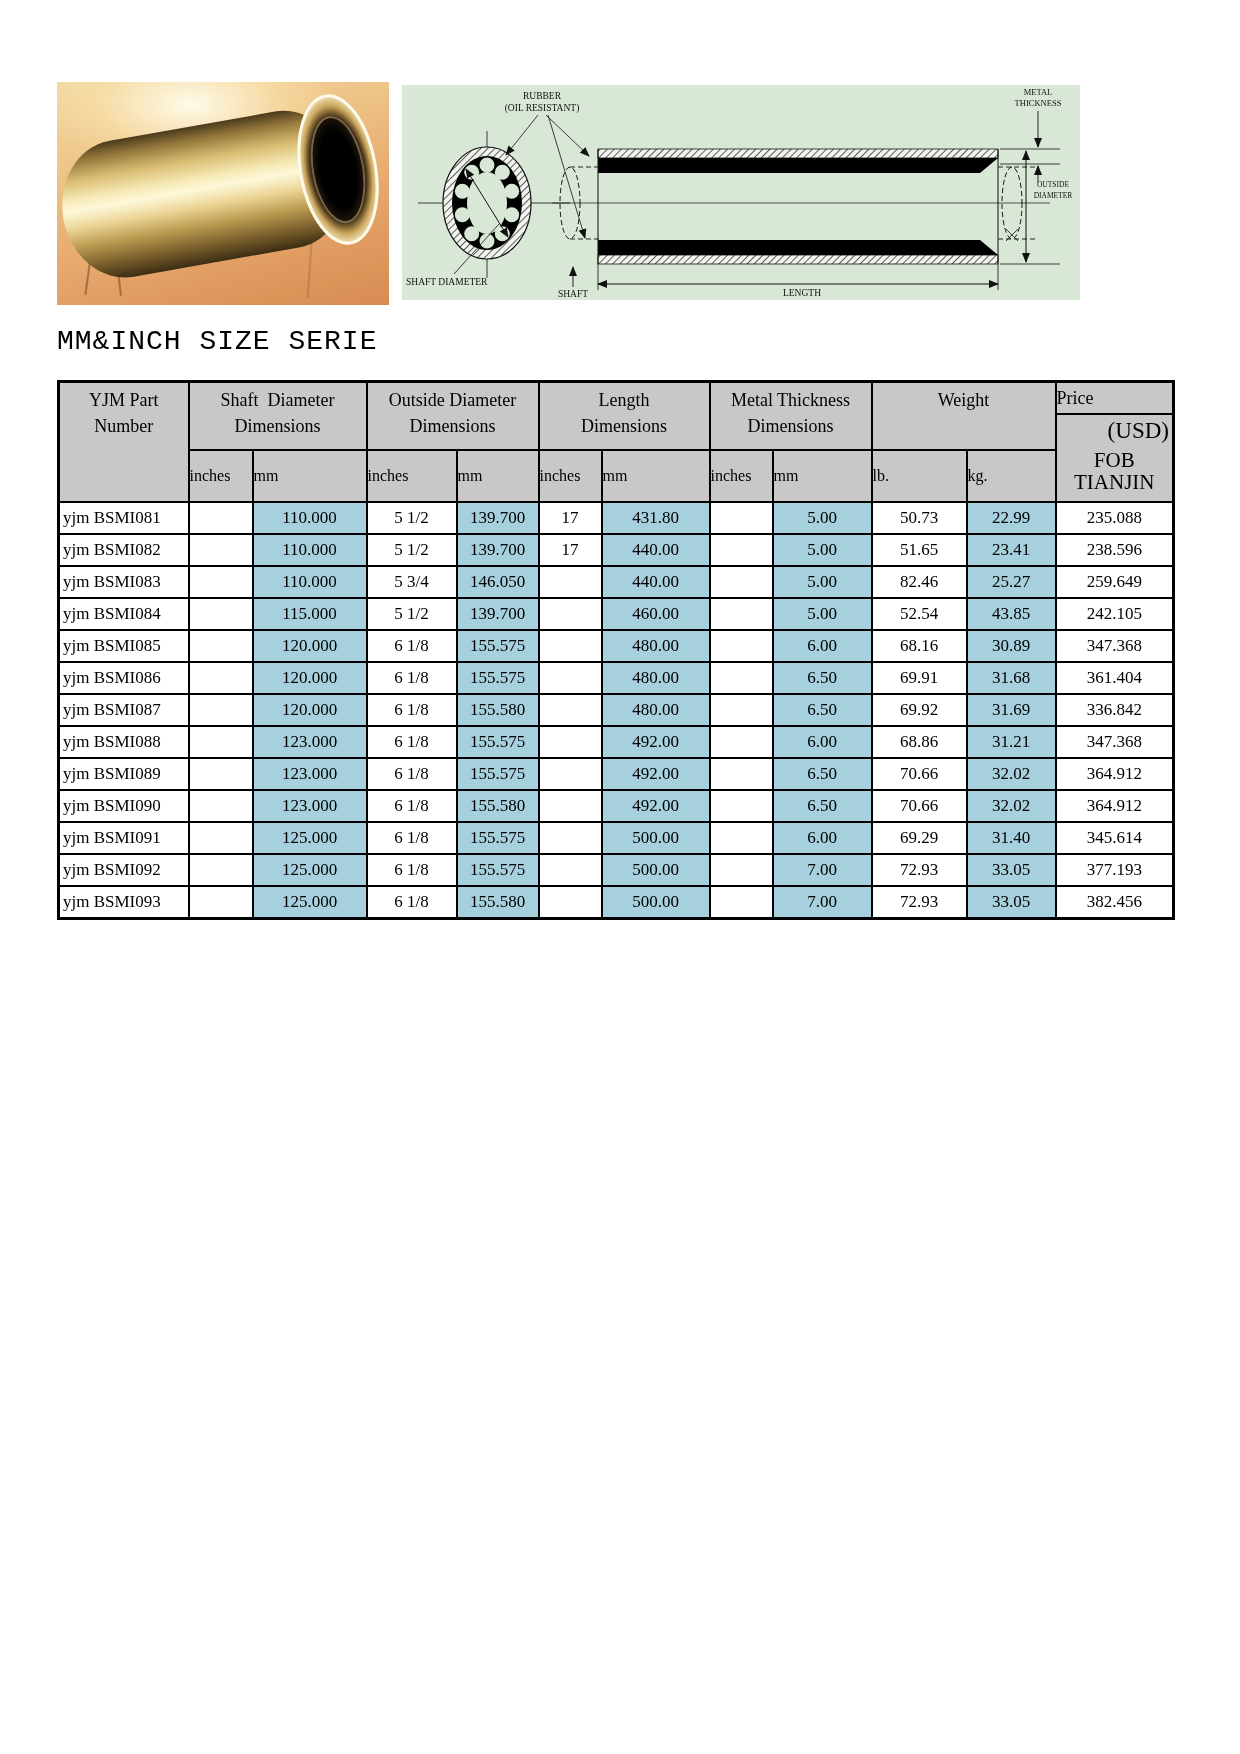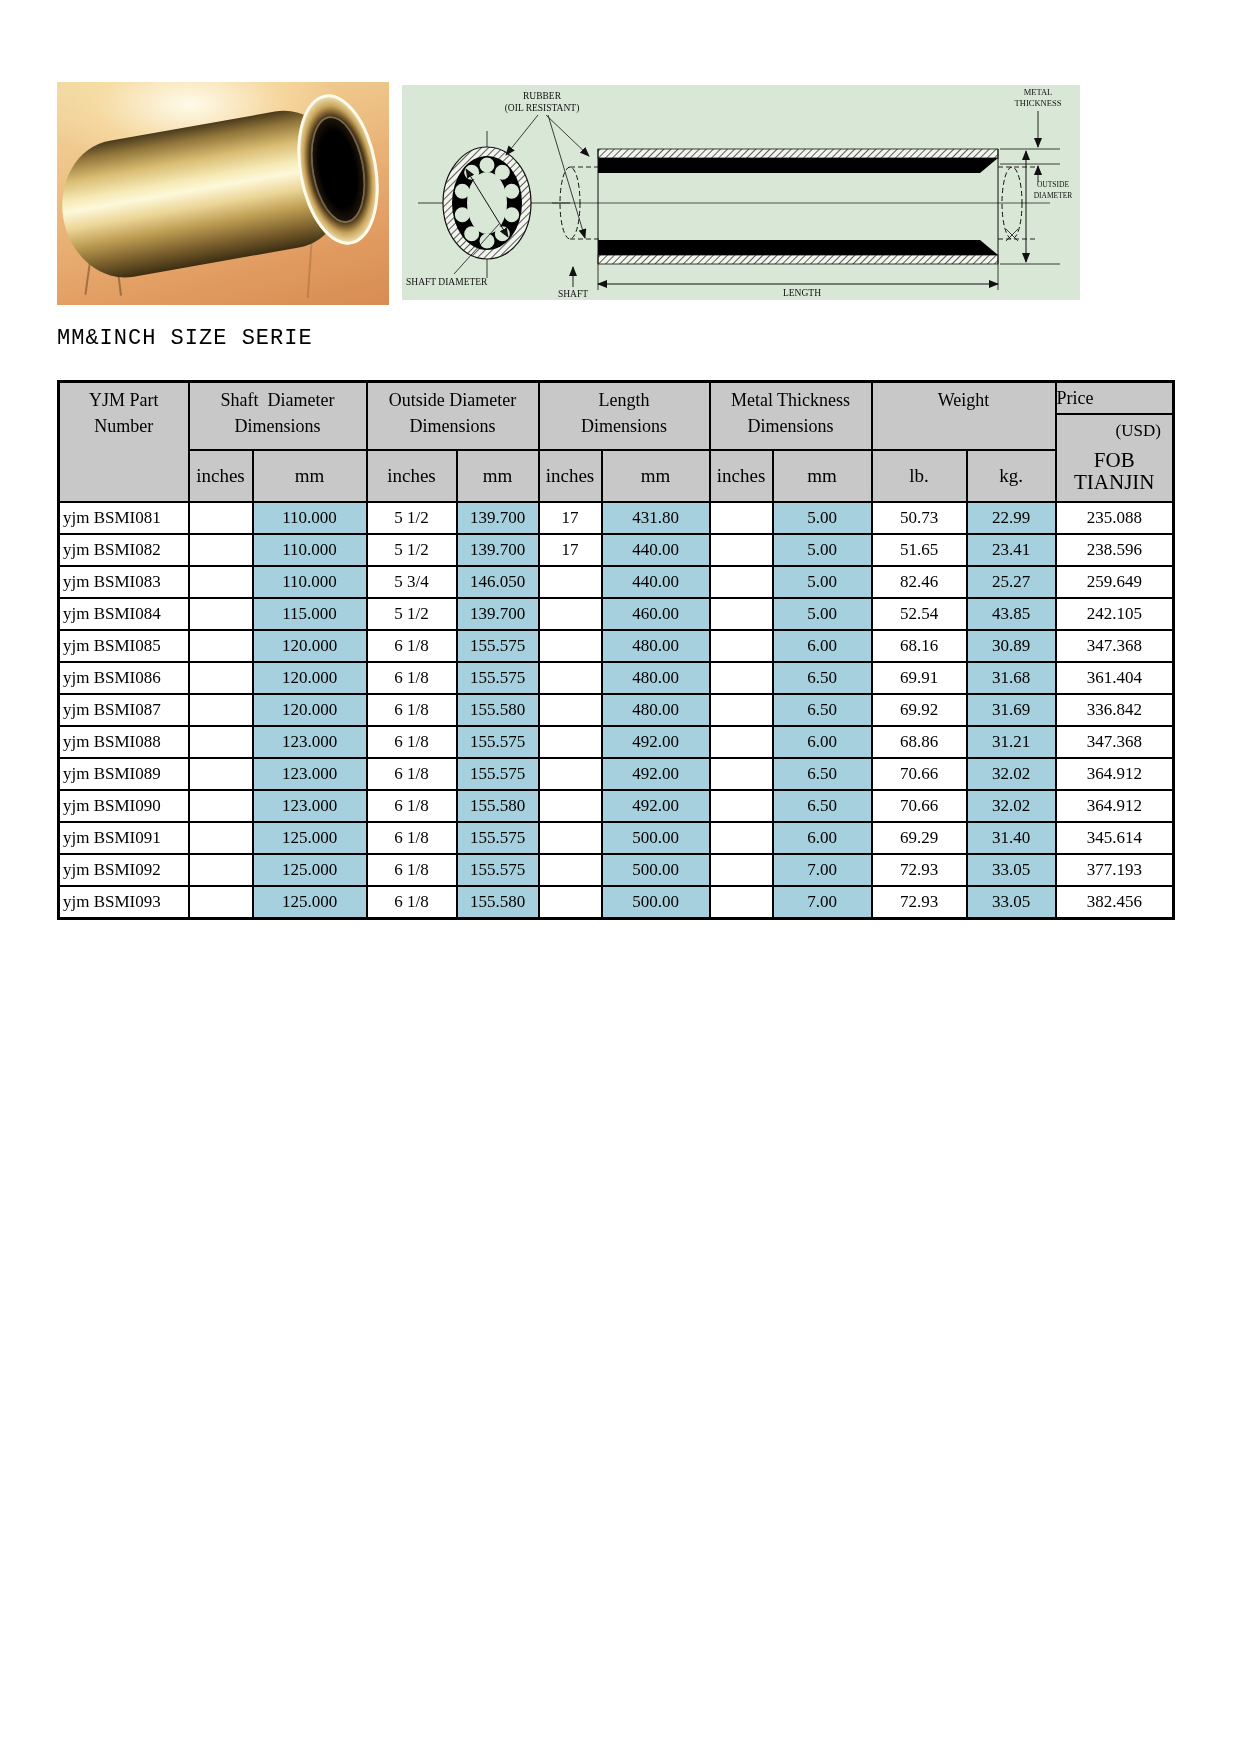--- a/index.html
+++ b/index.html
@@ -35,40 +35,40 @@
     box-shadow:0 0 0 2px rgba(255,250,230,.28);
   }
 
   
   .diagram { position:absolute; left:402px; top:85px; width:678px; height:215px;border-radius:31px; }
   .diagram svg { display:block; }
 
   
   .doc-title {
     position:absolute; left:57px; top:326px;
-    font-family:"Liberation Mono", monospace; font-size:22px; letter-spacing:1px; font-weight:500;
+    font-family:"Liberation Mono", monospace; font-size:28px; letter-spacing:1px; font-weight:500;
   }
 
   
   .size-table {
     position:absolute; left:57px; top:368px; width:1115px;
     border-collapse:collapse; table-layout:fixed;
     border:3px solid #000;
     font-family:"Liberation Serif", serif;
     margin-top:12px;
   }
   .size-table th, .size-table td { border:2px solid #000; padding:0; font-weight:normal; overflow:hidden; }
   .size-table thead th { background:#c8c8c8; }
   th.grp { height:62px; vertical-align:top; padding-top:4px; font-size:18px; line-height:26px; text-align:center; }
   th.part-head { vertical-align:top; padding-top:4px; font-size:18px; line-height:26px; text-align:center; }
   .pre { white-space:pre-wrap; }
-  tr.units th { height:50px; font-size:19px; text-align:center; }
+  tr.units th { height:50px; font-size:16px; text-align:left; }
   th.price-head { padding:0; vertical-align:top; }
   .ph1 { height:30px; line-height:30px; border-bottom:2px solid #000; font-size:18px; text-align:left; }
-  .ph2 { height:32px; line-height:32px; font-size:17px; text-align:center;padding-left:48px; }
+  .ph2 { height:32px; line-height:32px; font-size:23px; text-align:center;padding-left:48px; }
   .ph3 { line-height:22px; padding-top:2px; font-size:21px; text-align:center; }
   .size-table tbody td { height:30px; font-size:17px; text-align:center; background:#ffffff; }
   .size-table tbody td.part { text-align:left; padding-left:3px; }
   .size-table tbody td.b { background:#a6d0de; }
 </style>
 </head>
 <body>
 
 <div id="page">
 

